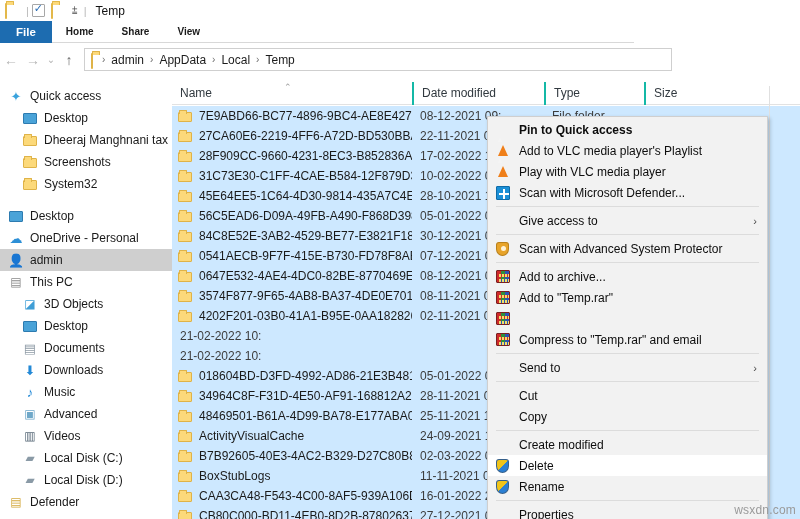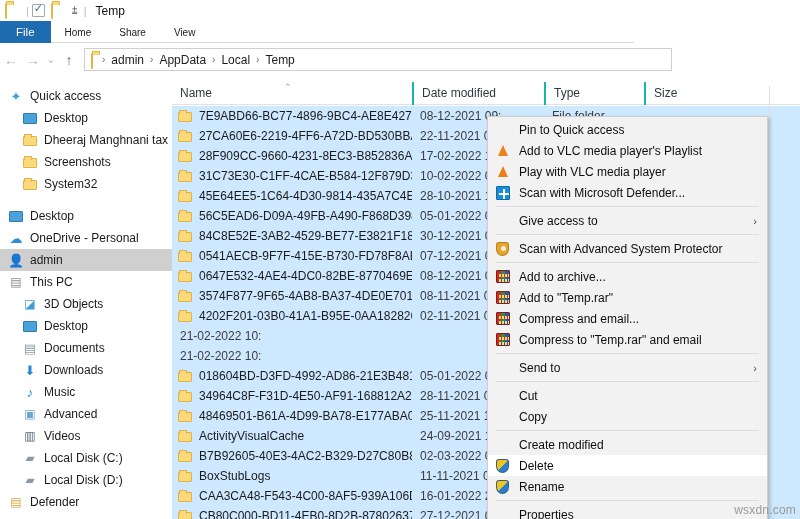--- a/index.html
+++ b/index.html
@@ -41,21 +41,21 @@
     font-size: 11px; color: #2a6db5;
   }
   .tb-dropdown { color: #4c4c4c; font-size: 10px; margin: 0 3px; }
   .tb-title { font-size: 12px; color: #111; margin-left: 6px; }
 
   
   .ribbon {
     position: absolute; left: 0; top: 21px; width: 634px; height: 22px;
     background: #ffffff;
     border-bottom: 1px solid #d8d8d8;
-    display: flex; align-items: flex-start;
+    display: flex; align-items: center; font-weight: bold;
   }
   .rb-tab {
     padding: 0 14px; display: flex; align-items: center;
     font-size: 10px; color: #1a1a1a; height: 22px;
   }
   .rb-tab.file {
     background: #1d6cb0; color: #ffffff; font-size: 11.5px;
     padding: 0 16px;
   }
 
@@ -164,21 +164,21 @@
     background: #f2f2f2;
     border: 1px solid #cfcfcf;
     box-shadow: 2px 2px 4px rgba(0,0,0,0.22);
     padding: 2px 0 3px 0;
     z-index: 30;
   }
   .mi {
     height: 21px; display: flex; align-items: center;
     font-size: 12px; color: #0d0d0d; padding-left: 6px; position: relative;
   }
-  .mi.bold { font-weight: normal; justify-content: flex-end; }
+  .mi.bold { font-weight: bold; justify-content: flex-end; }
   .mi.hl { background: #ffffff; }
   .mi-ico {
     width: 17px; height: 16px; margin-right: 8px; flex: none;
     display: flex; align-items: center; justify-content: center;
     font-size: 11px; line-height: 1;
   }
   .mi-label { flex: 1; }
   .mi-arrow { color: #4a4a4a; font-size: 11px; padding-right: 10px; }
   .mi-sep { height: 1px; background: #dcdcdc; margin: 3px 8px 3px 8px; }
 
@@ -648,21 +648,20 @@
       <div class="mi">
         <span class="mi-ico">
           <span class="ic-winrar"></span>
         </span>
         <span class="mi-label">Add to "Temp.rar"</span>
       </div>
       <div class="mi">
         <span class="mi-ico">
           <span class="ic-winrar"></span>
         </span>
-        <span class="mi-label">Compress and email...</span>
       </div>
       <div class="mi">
         <span class="mi-ico">
           <span class="ic-winrar"></span>
         </span>
         <span class="mi-label">Compress to "Temp.rar" and email</span>
       </div>
       <div class="mi-sep"></div>
       <div class="mi">
         <span class="mi-ico"></span>

